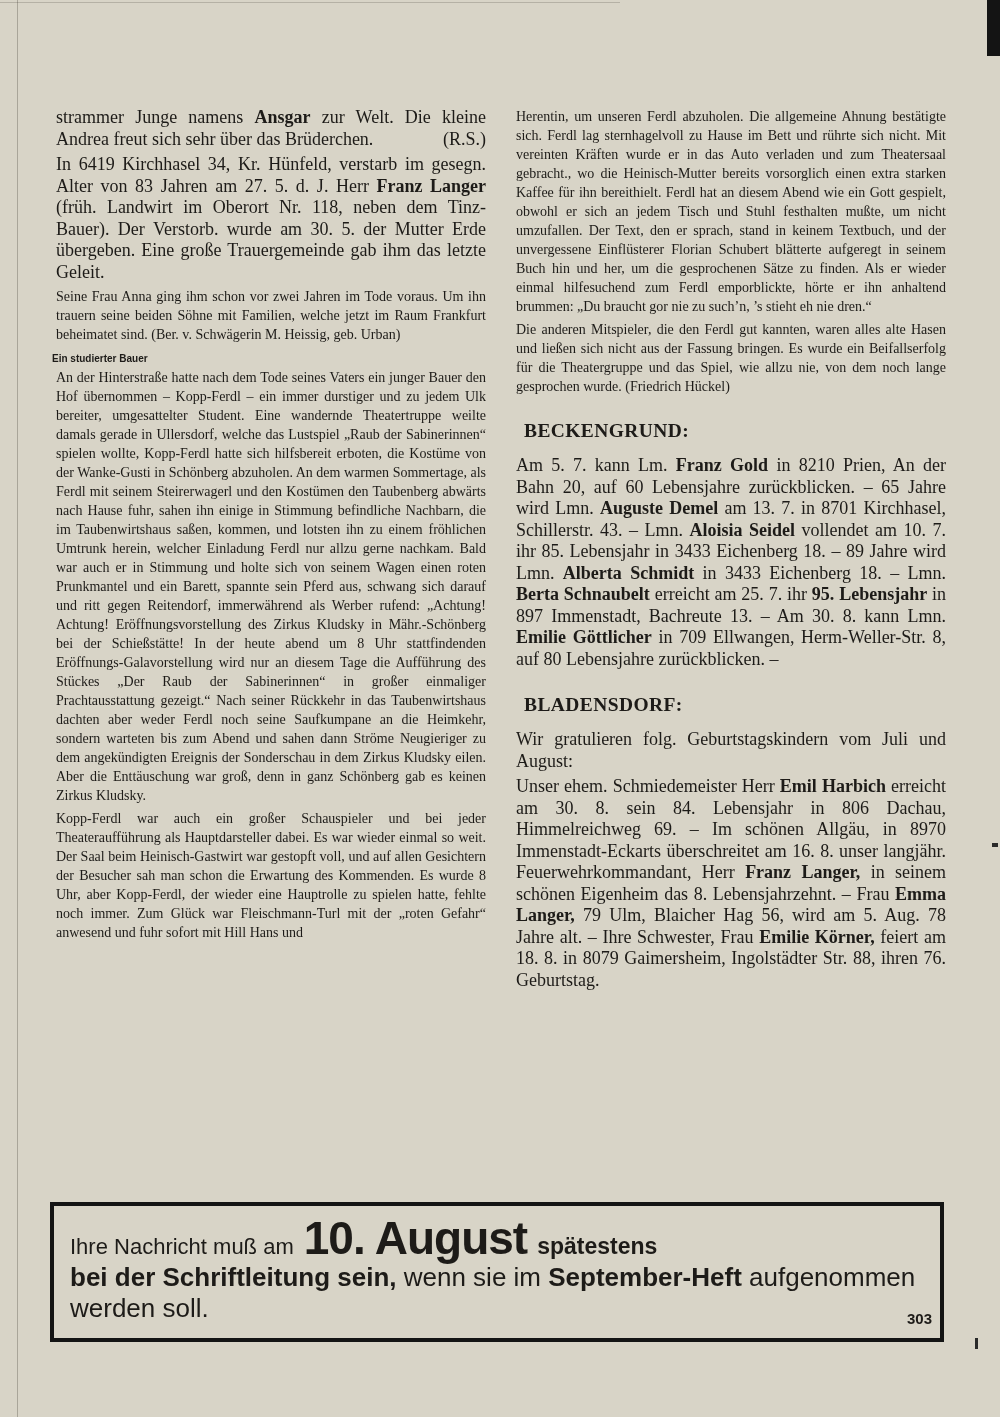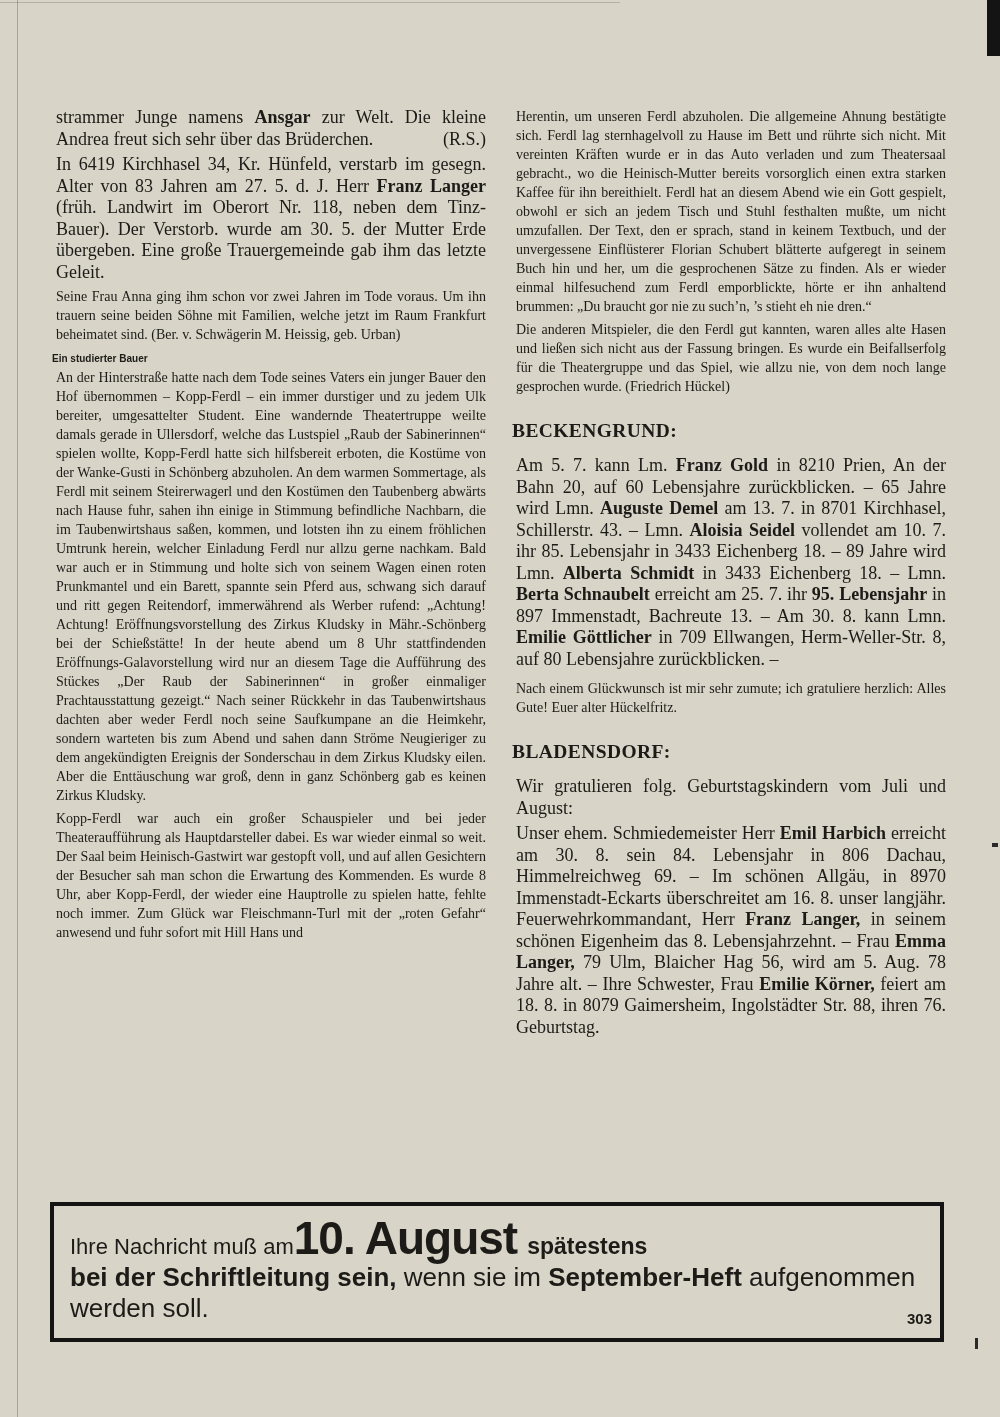--- a/index.html
+++ b/index.html
@@ -38,33 +38,33 @@
 
   .heading{margin:0;color:var(--ink);}
   .heading.sub{
     font-family:"Liberation Sans", sans-serif;
     font-size:10px;font-weight:bold;
     margin:9px 0 3px;
   }
   .heading.major{
     font-family:"Liberation Serif", serif;
     font-size:19.5px;font-weight:bold;letter-spacing:.4px;
-    margin:24px 0 13px;
+    margin:24px 12px 13px;
   }
 
   
   .notice-box{
     position:absolute;left:50px;top:1202px;width:894px;
     border:4px solid #141414;
     padding:8px 16px 14px 16px;
     font-family:"Liberation Sans", sans-serif;
     color:var(--ink);
   }
   .nb-line1{display:flex;align-items:baseline;}
-  .nb-pre{font-size:22px;}
+  .nb-pre{font-size:22px;margin-right:10px;}
   .nb-big{font-size:46px;font-weight:bold;letter-spacing:-1px;line-height:1.05;}
   .nb-post{font-size:23px;font-weight:bold;margin-left:10px;}
   .nb-line2{font-size:26px;}
 
   .page-number{
     position:absolute;right:68px;top:1310px;
     font-family:"Liberation Sans", sans-serif;
     font-size:15px;font-weight:bold;margin-left:29px;
   }
 </style>
@@ -85,21 +85,20 @@
       <p class="para sm">Seine Frau Anna ging ihm schon vor zwei Jahren im Tode voraus. Um ihn trauern seine beiden Söhne mit Familien, welche jetzt im Raum Frankfurt beheimatet sind. (Ber. v. Schwägerin M. Heissig, geb. Urban)</p>
       <h3 class="heading sub">Ein studierter Bauer</h3>
       <p class="para sm">An der Hinterstraße hatte nach dem Tode seines Vaters ein junger Bauer den Hof übernommen – Kopp-Ferdl – ein immer durstiger und zu jedem Ulk bereiter, umgesattelter Student. Eine wandernde Theatertruppe weilte damals gerade in Ullersdorf, welche das Lustspiel „Raub der Sabinerinnen“ spielen wollte, Kopp-Ferdl hatte sich hilfsbereit erboten, die Kostüme von der Wanke-Gusti in Schönberg abzuholen. An dem warmen Sommertage, als Ferdl mit seinem Steirerwagerl und den Kostümen den Taubenberg abwärts nach Hause fuhr, sahen ihn einige in Stimmung befindliche Nachbarn, die im Taubenwirtshaus saßen, kommen, und lotsten ihn zu einem fröhlichen Umtrunk herein, welcher Einladung Ferdl nur allzu gerne nachkam. Bald war auch er in Stimmung und holte sich von seinem Wagen einen roten Prunkmantel und ein Barett, spannte sein Pferd aus, schwang sich darauf und ritt gegen Reitendorf, immerwährend als Werber rufend: „Achtung! Achtung! Eröffnungsvorstellung des Zirkus Kludsky in Mähr.-Schönberg bei der Schießstätte! In der heute abend um 8 Uhr stattfindenden Eröffnungs-Galavorstellung wird nur an diesem Tage die Aufführung des Stückes „Der Raub der Sabinerinnen“ in großer einmaliger Prachtausstattung gezeigt.“ Nach seiner Rückkehr in das Taubenwirtshaus dachten aber weder Ferdl noch seine Saufkumpane an die Heimkehr, sondern warteten bis zum Abend und sahen dann Ströme Neugieriger zu dem angekündigten Ereignis der Sonderschau in dem Zirkus Kludsky eilen. Aber die Enttäuschung war groß, denn in ganz Schönberg gab es keinen Zirkus Kludsky.</p>
       <p class="para sm">Kopp-Ferdl war auch ein großer Schauspieler und bei jeder Theateraufführung als Hauptdarsteller dabei. Es war wieder einmal so weit. Der Saal beim Heinisch-Gastwirt war gestopft voll, und auf allen Gesichtern der Besucher sah man schon die Erwartung des Kommenden. Es wurde 8 Uhr, aber Kopp-Ferdl, der wieder eine Hauptrolle zu spielen hatte, fehlte noch immer. Zum Glück war Fleischmann-Turl mit der „roten Gefahr“ anwesend und fuhr sofort mit Hill Hans und</p>
     </div>
   <div class="col col-right">
       <p class="para sm">Herentin, um unseren Ferdl abzuholen. Die allgemeine Ahnung bestätigte sich. Ferdl lag sternhagelvoll zu Hause im Bett und rührte sich nicht. Mit vereinten Kräften wurde er in das Auto verladen und zum Theatersaal gebracht., wo die Heinisch-Mutter bereits vorsorglich einen extra starken Kaffee für ihn bereithielt. Ferdl hat an diesem Abend wie ein Gott gespielt, obwohl er sich an jedem Tisch und Stuhl festhalten mußte, um nicht umzufallen. Der Text, den er sprach, stand in keinem Textbuch, und der unvergessene Einflüsterer Florian Schubert blätterte aufgeregt in seinem Buch hin und her, um die gesprochenen Sätze zu finden. Als er wieder einmal hilfesuchend zum Ferdl emporblickte, hörte er ihn anhaltend brummen: „Du braucht gor nie zu such’n, ’s stieht eh nie dren.“</p>
       <p class="para sm">Die anderen Mitspieler, die den Ferdl gut kannten, waren alles alte Hasen und ließen sich nicht aus der Fassung bringen. Es wurde ein Beifallserfolg für die Theatergruppe und das Spiel, wie allzu nie, von dem noch lange gesprochen wurde. (Friedrich Hückel)</p>
       <h3 class="heading major">BECKENGRUND:</h3>
       <p class="para lg">Am 5. 7. kann Lm. <b>Franz Gold</b> in 8210 Prien, An der Bahn 20, auf 60 Lebensjahre zurückblicken. – 65 Jahre wird Lmn. <b>Auguste Demel</b> am 13. 7. in 8701 Kirchhasel, Schillerstr. 43. – Lmn. <b>Aloisia Seidel</b> vollendet am 10. 7. ihr 85. Lebensjahr in 3433 Eichenberg 18. – 89 Jahre wird Lmn. <b>Alberta Schmidt</b> in 3433 Eichenberg 18. – Lmn. <b>Berta Schnaubelt</b> erreicht am 25. 7. ihr <b>95. Lebensjahr</b> in 897 Immenstadt, Bachreute 13. – Am 30. 8. kann Lmn. <b>Emilie Göttlicher</b> in 709 Ellwangen, Herm-Weller-Str. 8, auf 80 Lebensjahre zurückblicken. –</p>
-      <p class="para sm gap">Nach einem Glückwunsch ist mir sehr zumute; ich gratuliere herzlich: Alles Gute! Euer alter Hückelfritz.</p>
       <h3 class="heading major">BLADENSDORF:</h3>
       <p class="para lg">Wir gratulieren folg. Geburtstagskindern vom Juli und August:</p>
       <p class="para lg">Unser ehem. Schmiedemeister Herr <b>Emil Harbich</b> erreicht am 30. 8. sein 84. Lebensjahr in 806 Dachau, Himmelreichweg 69. – Im schönen Allgäu, in 8970 Immenstadt-Eckarts überschreitet am 16. 8. unser langjähr. Feuerwehrkommandant, Herr <b>Franz Langer,</b> in seinem schönen Eigenheim das 8. Lebensjahrzehnt. – Frau <b>Emma Langer,</b> 79 Ulm, Blaicher Hag 56, wird am 5. Aug. 78 Jahre alt. – Ihre Schwester, Frau <b>Emilie Körner,</b> feiert am 18. 8. in 8079 Gaimersheim, Ingolstädter Str. 88, ihren 76. Geburtstag.</p>
     </div>
 
   <div class="notice-box">
     <div class="nb-line1">
       <span class="nb-pre">Ihre Nachricht muß am</span>
       <span class="nb-big">10. August</span>
       <span class="nb-post">spätestens</span>

